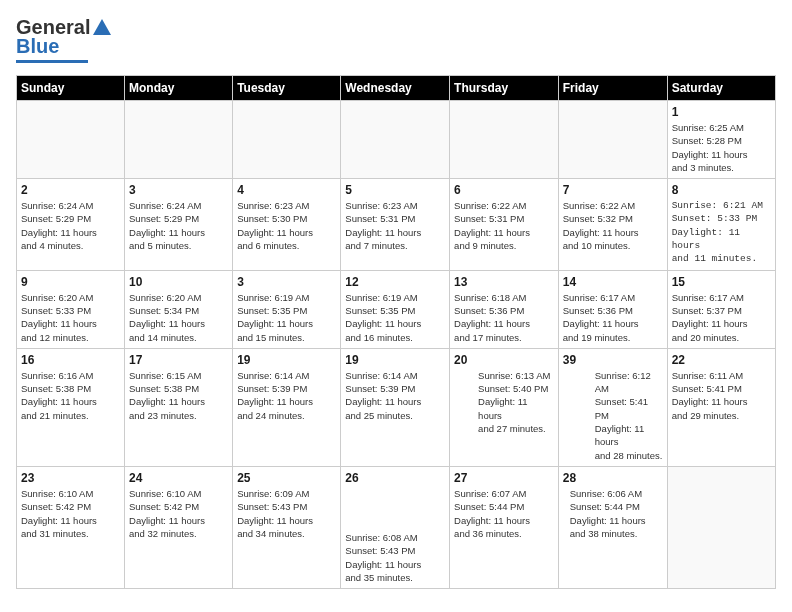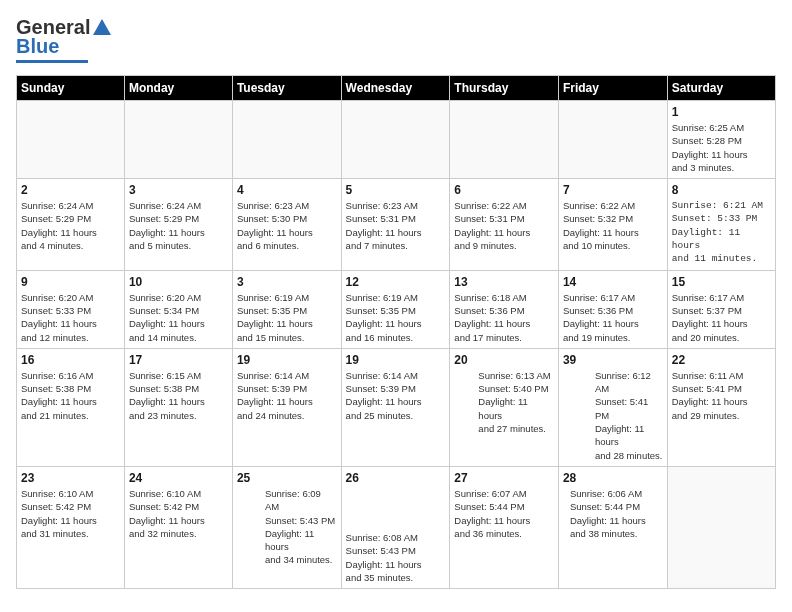--- a/index.html
+++ b/index.html
@@ -282,21 +282,21 @@
         </td>
         <td>
           <span class="day-num">24</span>
           <div class="day-info" style="white-space: pre-line;">Sunrise: 6:10 AM
 Sunset: 5:42 PM
 Daylight: 11 hours
 and 32 minutes.</div>
         </td>
         <td>
           <span class="day-num">25</span>
-          <div class="day-info" style="white-space: pre-line; margin-left: 28px;">Sunrise: 6:09 AM
+          <div class="day-info" style="white-space: pre-line;">Sunrise: 6:09 AM
 Sunset: 5:43 PM
 Daylight: 11 hours
 and 34 minutes.</div>
         </td>
         <td>
           <span class="day-num">26</span>
           <div class="day-info" style="white-space: pre-line; margin-top: 46px;">Sunrise: 6:08 AM
 Sunset: 5:43 PM
 Daylight: 11 hours
 and 35 minutes.</div>

